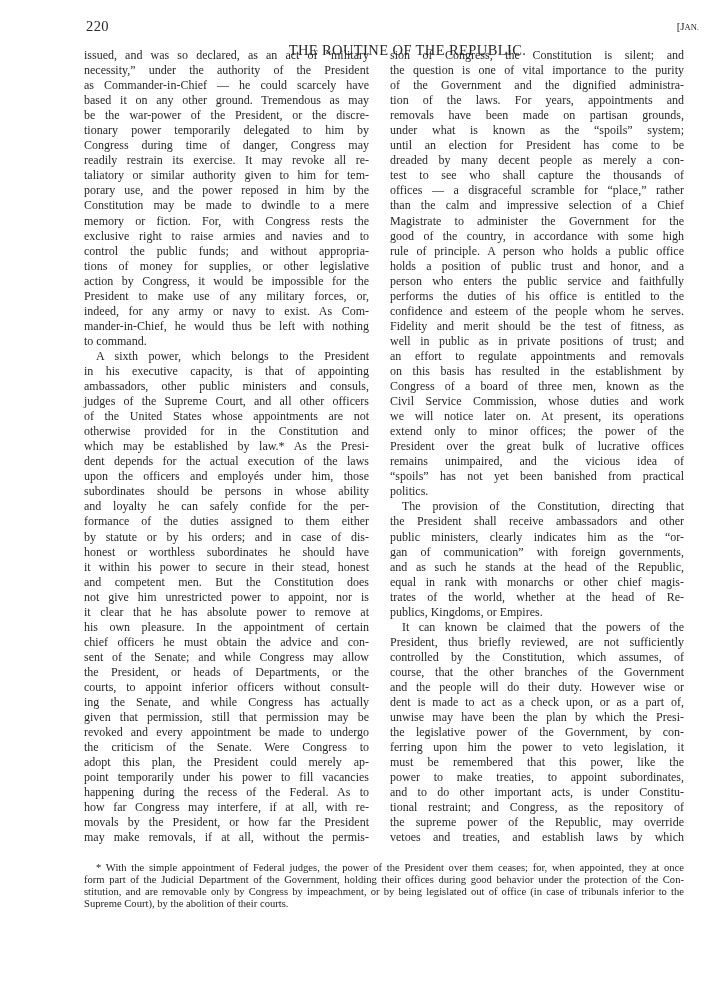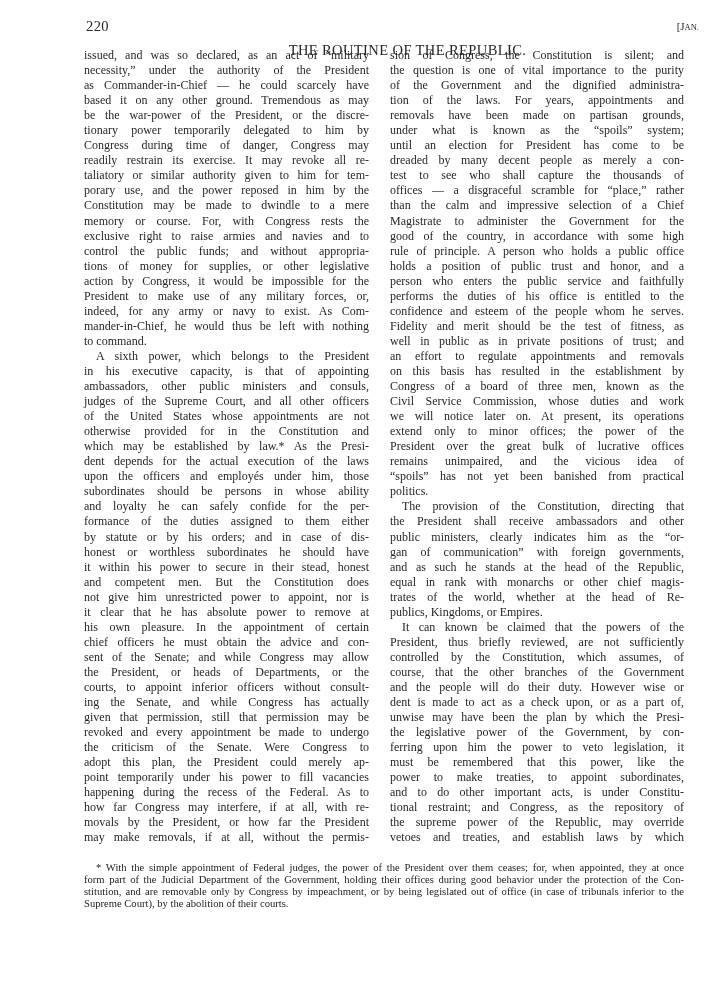--- a/index.html
+++ b/index.html
@@ -43,21 +43,21 @@
     <span class="line">necessity,” under the authority of the President</span>
     <span class="line">as Commander-in-Chief — he could scarcely have</span>
     <span class="line">based it on any other ground.  Tremendous as may</span>
     <span class="line">be the war-power of the President, or the discre-</span>
     <span class="line">tionary power temporarily delegated to him by</span>
     <span class="line">Congress during time of danger, Congress may</span>
     <span class="line">readily restrain its exercise.  It may revoke all re-</span>
     <span class="line">taliatory or similar authority given to him for tem-</span>
     <span class="line">porary use, and the power reposed in him by the</span>
     <span class="line">Constitution may be made to dwindle to a mere</span>
-    <span class="line">memory or course.  For, with Congress rests the</span>
+    <span class="line">memory or fiction.  For, with Congress rests the</span>
     <span class="line">exclusive right to raise armies and navies and to</span>
     <span class="line">control the public funds; and without appropria-</span>
     <span class="line">tions of money for supplies, or other legislative</span>
     <span class="line">action by Congress, it would be impossible for the</span>
     <span class="line">President to make use of any military forces, or,</span>
     <span class="line">indeed, for any army or navy to exist.  As Com-</span>
     <span class="line">mander-in-Chief, he would thus be left with nothing</span>
     <span class="line last">to command.</span>
     <span class="line indent">A sixth power, which belongs to the President</span>
     <span class="line">in his executive capacity, is that of appointing</span>

